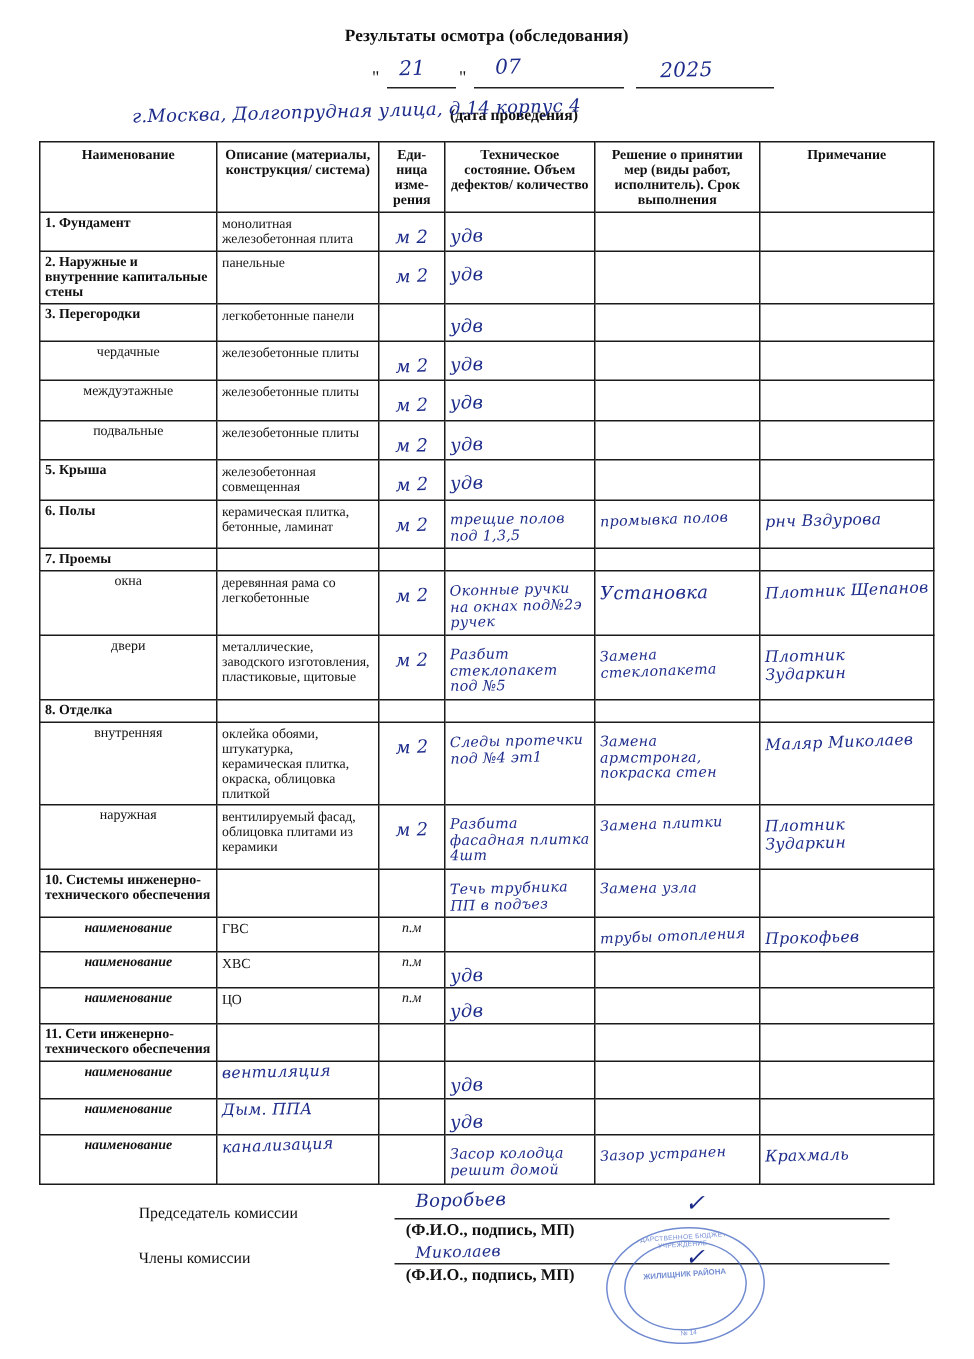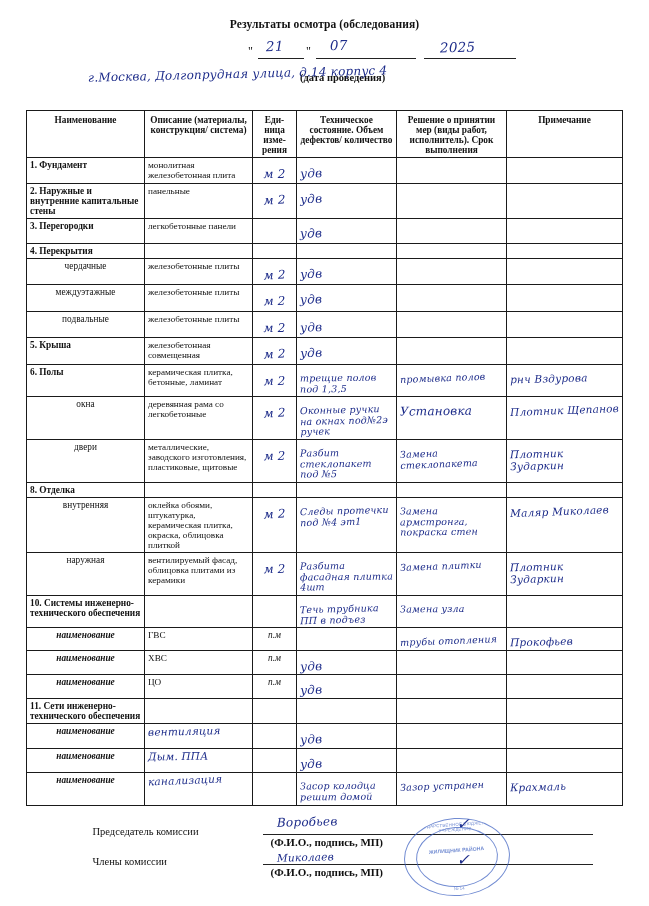--- a/index.html
+++ b/index.html
@@ -81,21 +81,21 @@
   .hw.s { font-size: 10.5px; }
   .hw.xs { font-size: 9.5px; }
   .hw.big { font-size: 13.5px; }
   .hw.flat { transform: rotate(-0.6deg); }
   .hw.tilt2 { transform: rotate(-2.2deg); }
 
   
   table.main {
     border-collapse: collapse;
     width: 596px;
-    margin: 16px auto;
+    margin: 0 auto;
     table-layout: fixed;
     font-size: 9.3px;
   }
   table.main th, table.main td {
     border: 1px solid #1a1a1a;
     vertical-align: top;
     padding: 2px 3px;
     font-family: "Liberation Serif", serif;
   }
   table.main th {
@@ -273,28 +273,20 @@
           <td class="name">3. Перегородки</td>
           <td class="desc">легкобетонные панели</td>
           <td></td>
           <td class="hwcell">
             <span class="hw flat cellhw">удв</span>
           </td>
           <td class="hwcell"></td>
           <td class="hwcell"></td>
         </tr>
         <tr>
-          <td class="name">4. Перекрытия</td>
-          <td class="desc"></td>
-          <td></td>
-          <td class="hwcell"></td>
-          <td class="hwcell"></td>
-          <td class="hwcell"></td>
-        </tr>
-        <tr>
           <td class="name sub">чердачные</td>
           <td class="desc">железобетонные плиты</td>
           <td>
             <span class="hw tilt2 unit-hw" style="display: block; text-align: center;">м 2</span>
           </td>
           <td class="hwcell">
             <span class="hw cellhw">удв</span>
           </td>
           <td class="hwcell"></td>
           <td class="hwcell"></td>
@@ -343,20 +335,28 @@
           </td>
           <td class="hwcell">
             <span class="hw flat xs cellhw">трещие полов под 1,3,5</span>
           </td>
           <td class="hwcell">
             <span class="hw tilt2 xs cellhw">промывка полов</span>
           </td>
           <td class="hwcell">
             <span class="hw s cellhw">рнч Вздурова</span>
           </td>
+        </tr>
+        <tr>
+          <td class="name">7. Проемы</td>
+          <td class="desc"></td>
+          <td></td>
+          <td class="hwcell"></td>
+          <td class="hwcell"></td>
+          <td class="hwcell"></td>
         </tr>
         <tr>
           <td class="name sub">окна</td>
           <td class="desc">деревянная рама со легкобетонные</td>
           <td>
             <span class="hw tilt2 unit-hw" style="display: block; text-align: center;">м 2</span>
           </td>
           <td class="hwcell">
             <span class="hw xs cellhw">Оконные ручки на окнах под№2э ручек</span>
           </td>

